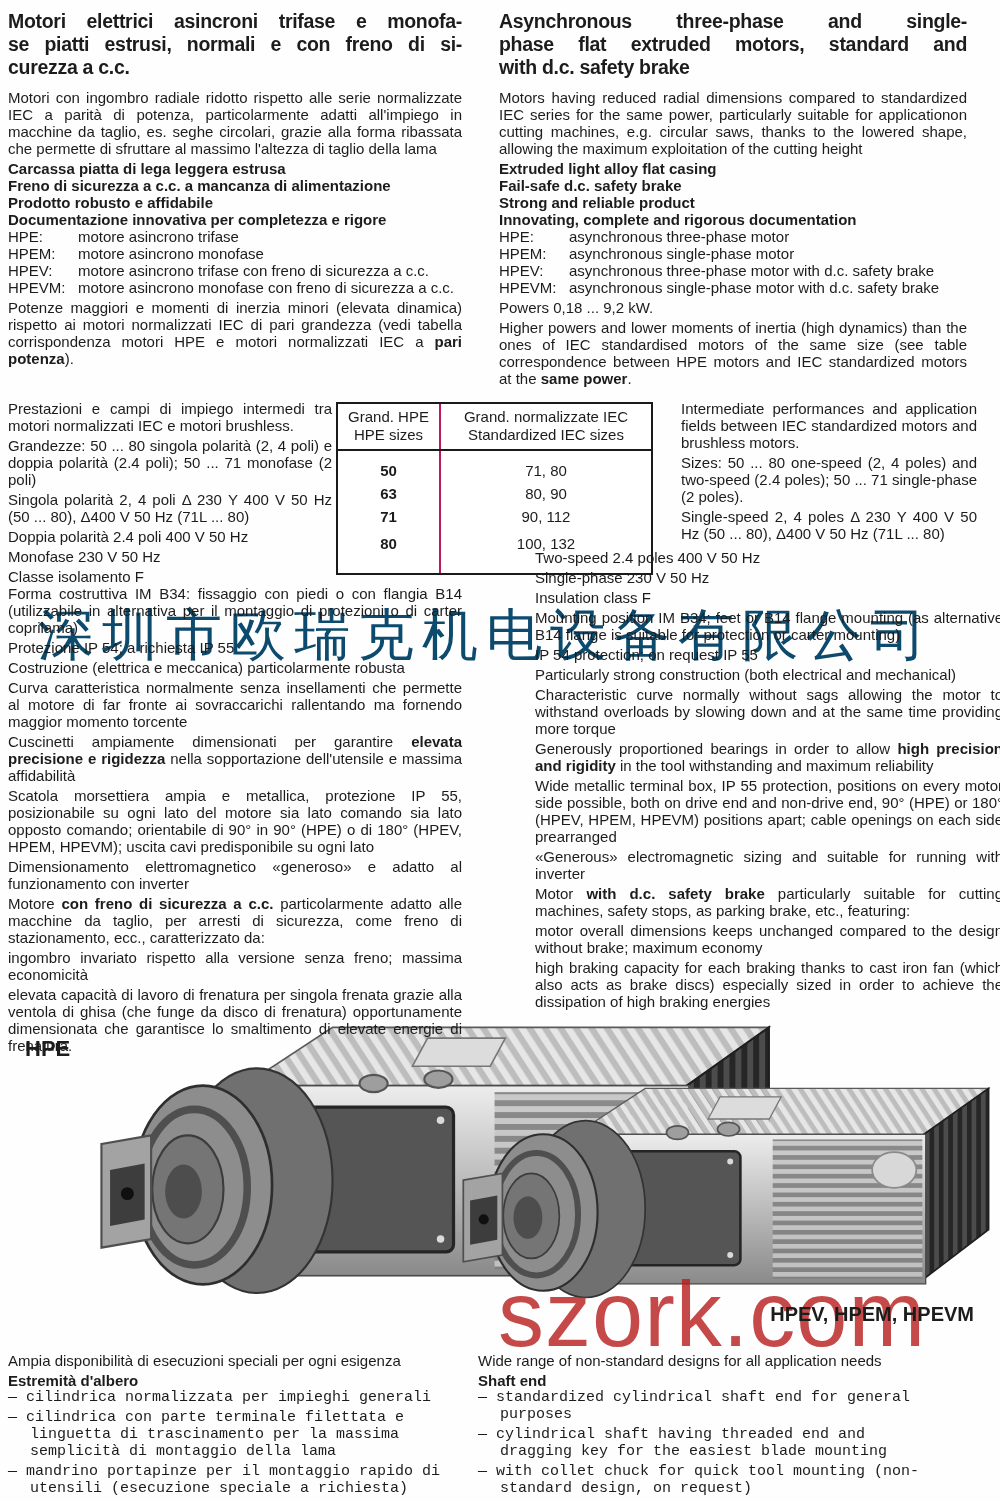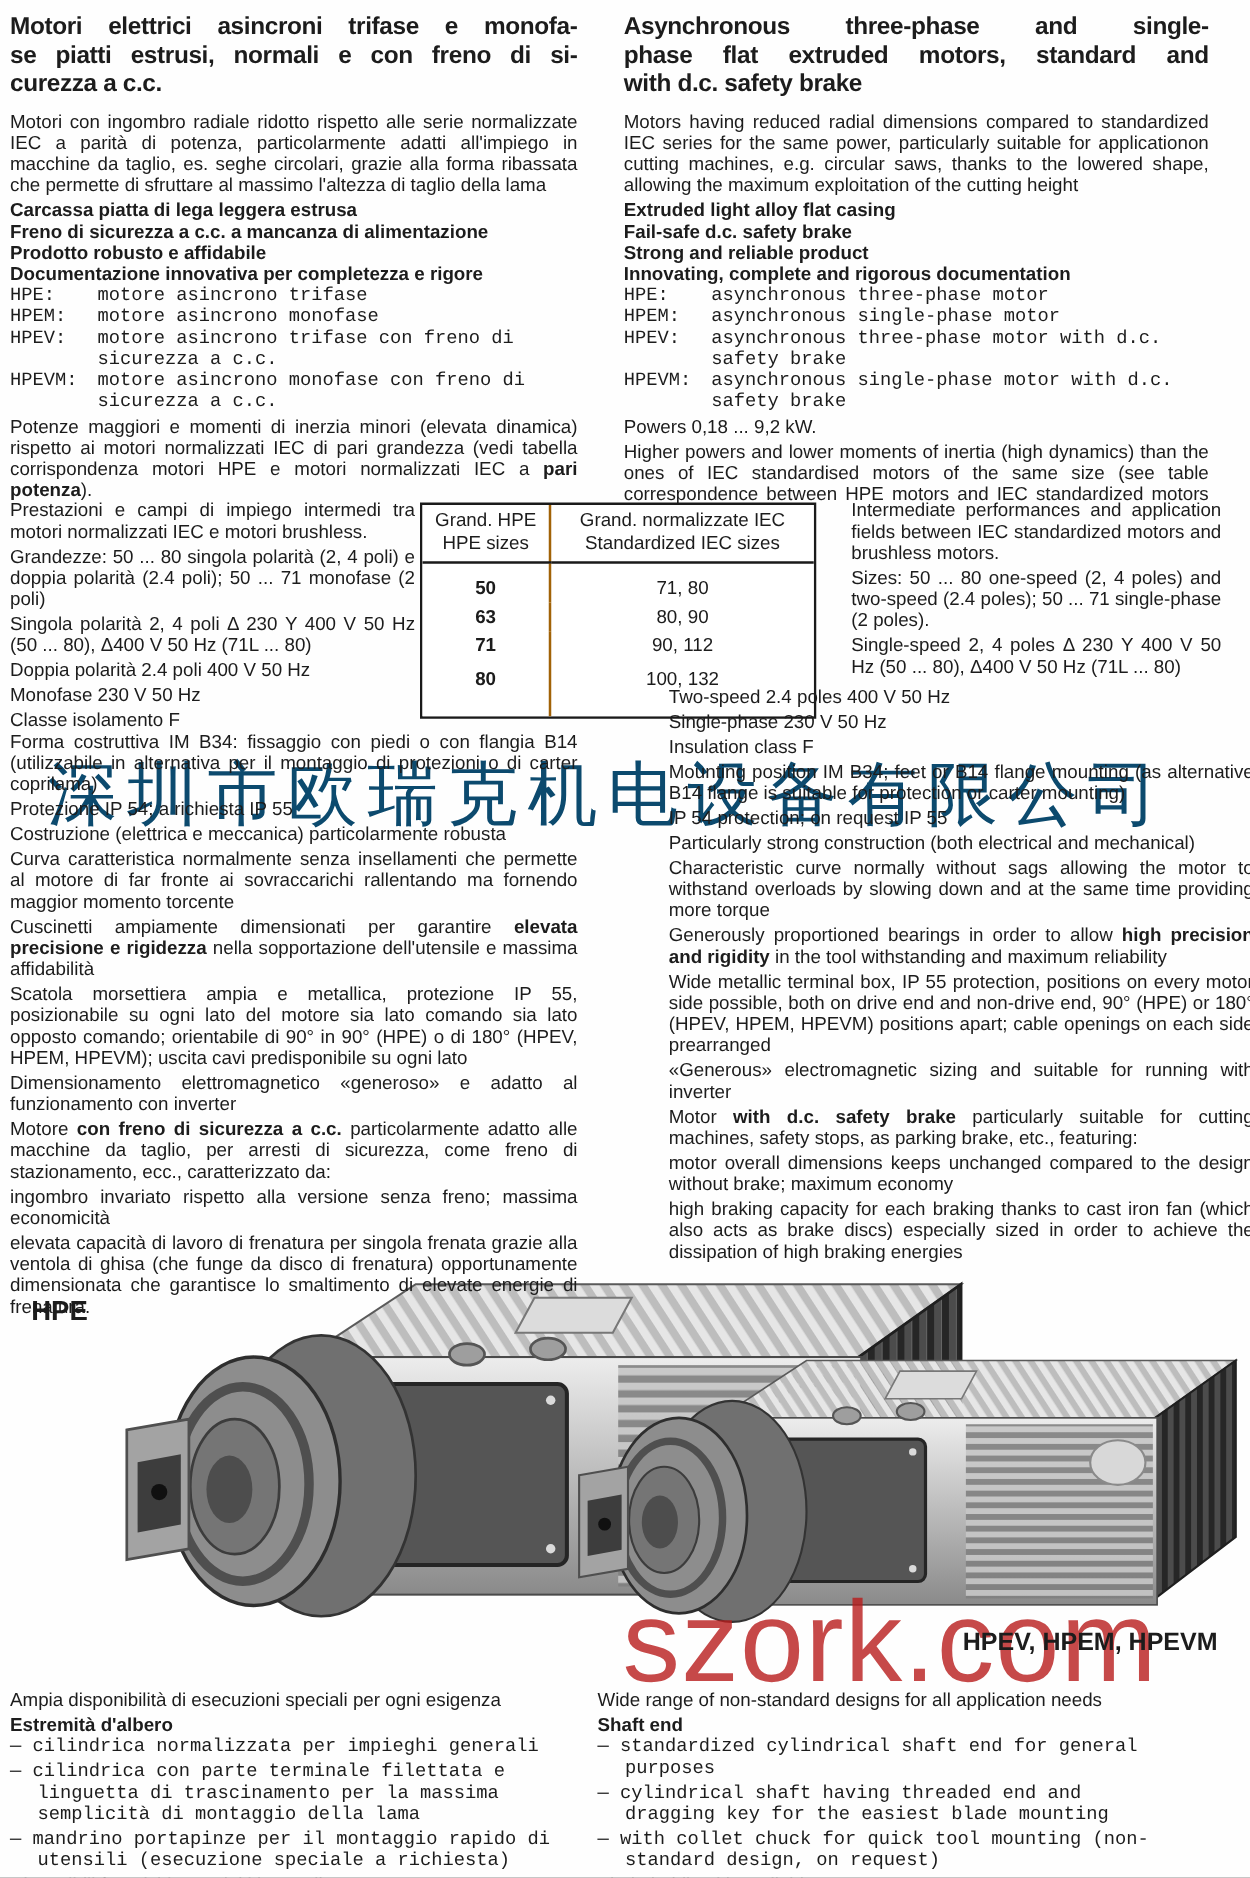--- a/index.html
+++ b/index.html
@@ -16,31 +16,31 @@
   .lb{left:8px;top:1352px;width:454px;}
   .rb{left:478px;top:1352px;width:468px;}
 
   .title{font-size:19.5px;line-height:23px;font-weight:700;letter-spacing:-0.3px;margin:0 0 10px 0;}
   .tl{display:block;}
   .jl{text-align:justify;text-align-last:justify;}
 
   .p{font-size:15px;line-height:17px;text-align:justify;margin:0 0 3px 0;}
   .bh{font-weight:700;text-align:left;margin:0;}
   .defs{margin:0 0 3px 0;}
-  .def{position:relative;padding-left:70px;font-size:15px;line-height:17px;font-family:Liberation Mono, monospace;}
+  .def{position:relative;padding-left:70px;font-size:15px;line-height:17px;}
   .def .term{position:absolute;left:0;top:0;}
   .bullet{padding-left:22px;text-indent:-22px;text-align:left;font-family:Liberation Mono, monospace;}
   b{font-weight:700;}
 
   
   .hpe-table{border-collapse:collapse;width:313px;background:#fff;}
   .hpe-table th,.hpe-table td{font-size:15px;text-align:center;vertical-align:top;}
   .hpe-table th{font-weight:400;white-space:pre-line;line-height:18px;padding:4px 2px 5px 2px;
                 border-bottom:2px solid #1a1a1a;}
-  .hpe-table .c1{border-right:2px solid #a16207;width:97px;}
+  .hpe-table .c1{border-right:2px solid #be185d;width:97px;}
   .hpe-table td{line-height:21px;}
   .hpe-table .num{font-weight:700;}
   .hpe-table tr.first td{padding-top:9px;}
   .hpe-table tr.last td{padding-top:5px;padding-bottom:19px;}
   .tframe{border:2.5px solid #1a1a1a;}
 
   
   .photo{position:absolute;left:50px;top:1015px;width:950px;height:335px;z-index:1;}
   .hpe-label{position:absolute;left:25px;top:1036px;font-size:22px;font-weight:700;z-index:4;}
   .hpev-label{position:absolute;left:752px;top:1303px;width:222px;text-align:right;

